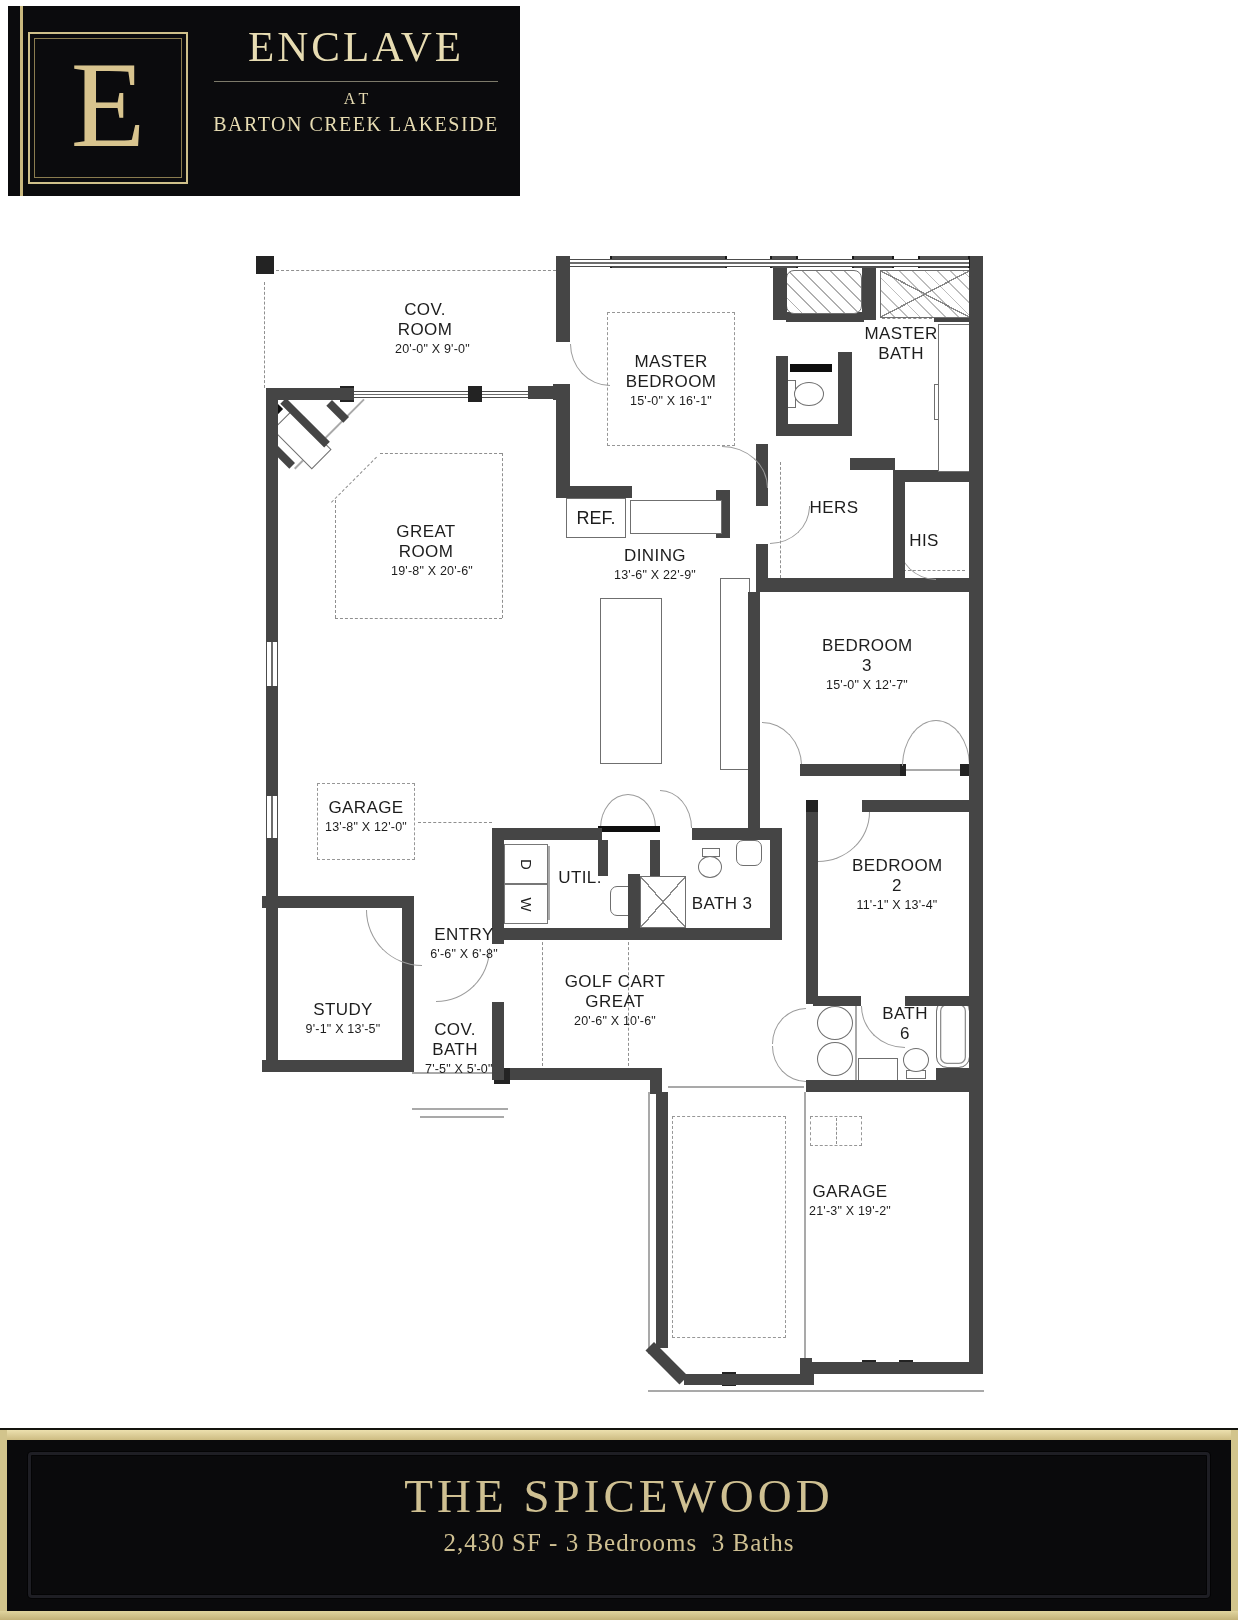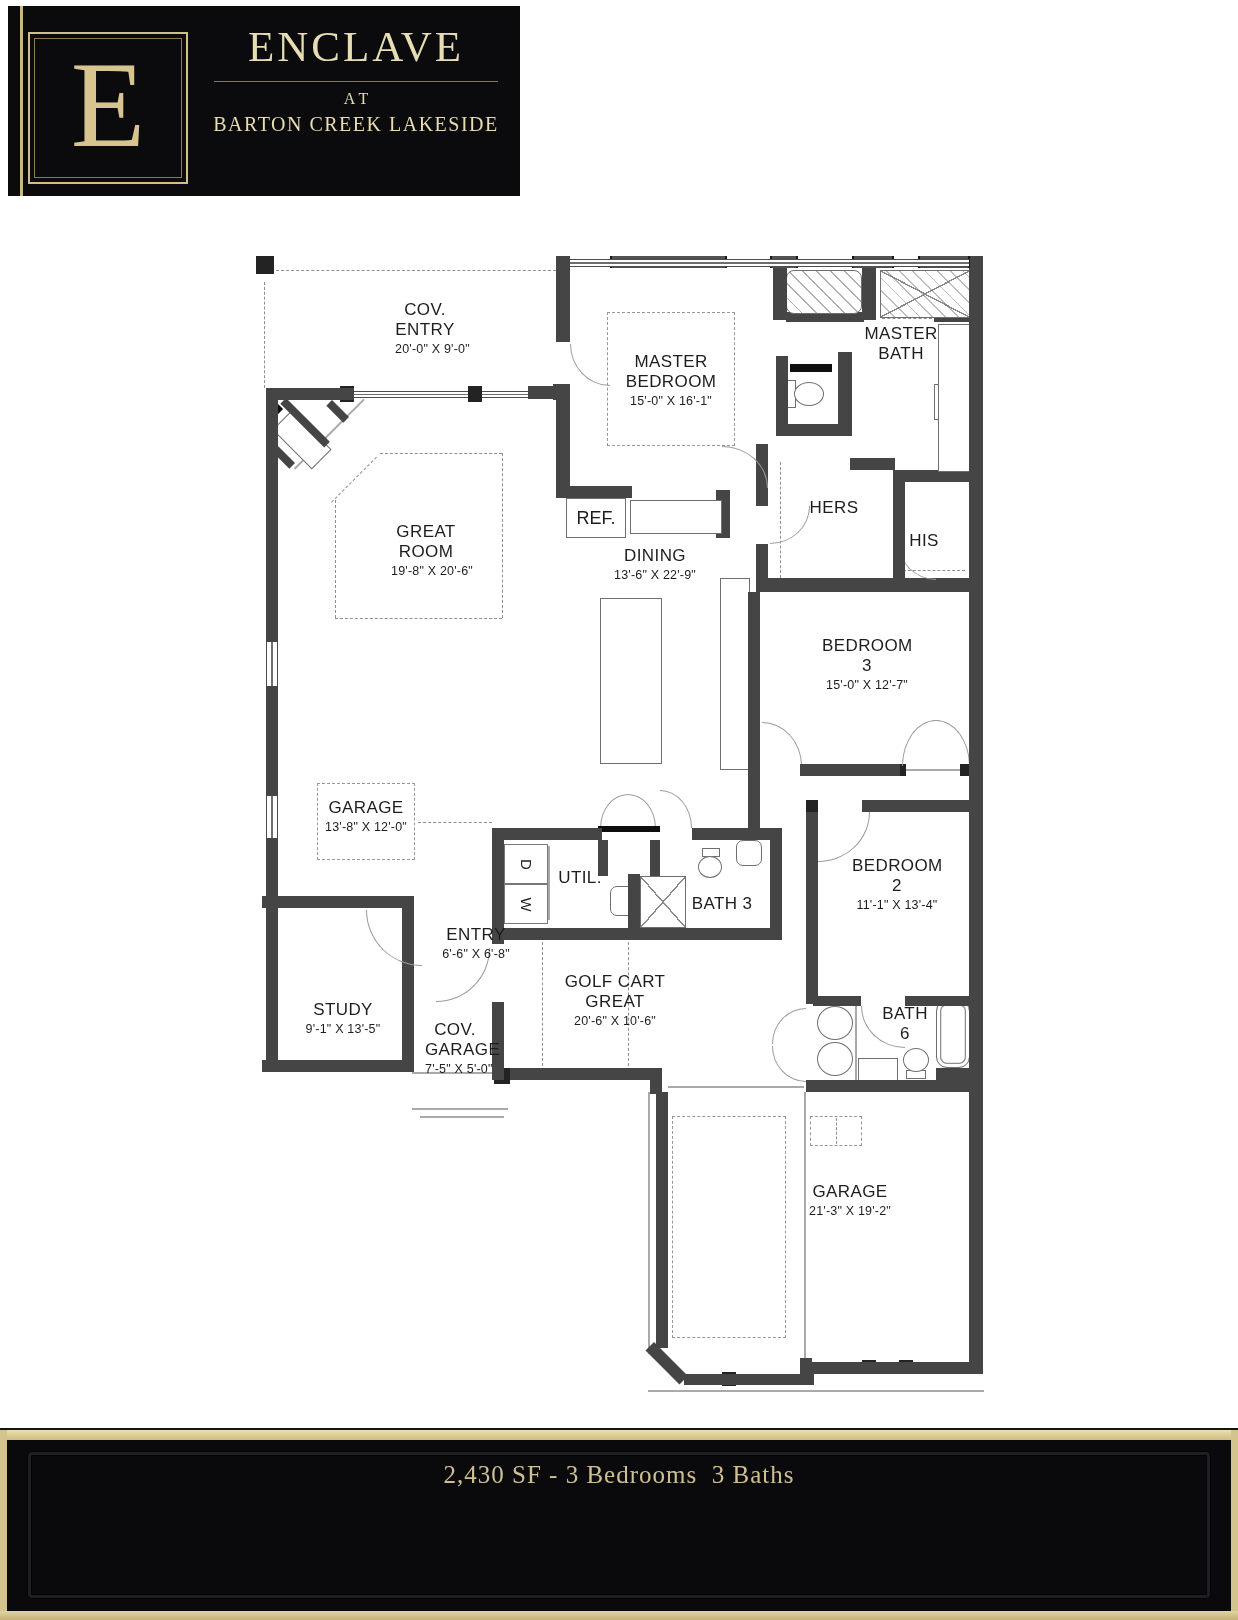--- a/index.html
+++ b/index.html
@@ -270,21 +270,21 @@
       <div class="g p" style="left: 468px; top: 386px; width: 14px; height: 16px;"></div>
       <div class="g wh" style="left: 354px; top: 391px; width: 114px; height: 7px;"></div>
       <div class="g p" style="left: 340px; top: 386px; width: 14px; height: 16px;"></div>
       <div class="g w" style="left: 266px; top: 388px; width: 88px; height: 12px;"></div>
       <div class="g dv" style="left: 264px; top: 282px; width: 0px; height: 106px;"></div>
       <div class="g dh" style="left: 276px; top: 270px; width: 280px; height: 0px;"></div>
       <div class="g wht" style="left: 261px; top: 261px; width: 8px; height: 8px;"></div>
       <div class="g p" style="left: 256px; top: 256px; width: 18px; height: 18px;"></div>
 
     <div class="lbl" style="left:425px;top:300px;width:60px">
-      <div class="rname">COV. ENTRY</div>
+      <div class="rname">COV. ROOM</div>
       <div class="rdims">20'-0" X 9'-0"</div>
     </div>
     <div class="lbl" style="left:671px;top:352px;width:120px">
       <div class="rname">MASTER BEDROOM</div>
       <div class="rdims">15'-0" X 16'-1"</div>
     </div>
     <div class="lbl" style="left:901px;top:324px;width:80px">
       <div class="rname">MASTER BATH</div>
     </div>
     <div class="lbl nowrap" style="left:834px;top:498px">
@@ -315,30 +315,30 @@
     <div class="lbl nowrap" style="left:722px;top:894px">
       <div class="rname">BATH 3</div>
     </div>
     <div class="lbl" style="left:897px;top:856px;width:90px">
       <div class="rname">BEDROOM 2</div>
       <div class="rdims">11'-1" X 13'-4"</div>
     </div>
     <div class="lbl" style="left:905px;top:1004px;width:50px">
       <div class="rname">BATH 6</div>
     </div>
-    <div class="lbl nowrap" style="left:476px;top:925px">
+    <div class="lbl nowrap" style="left:464px;top:925px">
       <div class="rname">ENTRY</div>
       <div class="rdims">6'-6" X 6'-8"</div>
     </div>
     <div class="lbl nowrap" style="left:343px;top:1000px">
       <div class="rname">STUDY</div>
       <div class="rdims">9'-1" X 13'-5"</div>
     </div>
     <div class="lbl" style="left:455px;top:1020px;width:60px">
-      <div class="rname">COV. GARAGE</div>
+      <div class="rname">COV. BATH</div>
       <div class="rdims">7'-5" X 5'-0"</div>
     </div>
     <div class="lbl" style="left:615px;top:972px;width:120px">
       <div class="rname">GOLF CART GREAT</div>
       <div class="rdims">20'-6" X 10'-6"</div>
     </div>
     <div class="lbl nowrap" style="left:850px;top:1182px">
       <div class="rname">GARAGE</div>
       <div class="rdims">21'-3" X 19'-2"</div>
     </div>
@@ -350,17 +350,18 @@
     <div class="wdbox" style="left:504px;top:884px">
       <span>W</span>
     </div>
   </div>
 
   <div class="banner">
     <div class="gold-top"></div>
     <div class="gold-left"></div>
     <div class="gold-right"></div>
     <div class="banner-frame">
+      <div class="banner-title">THE SPICEWOOD</div>
       <div class="banner-sub">2,430 SF - 3 Bedrooms&nbsp; 3 Baths</div>
     </div>
     <div class="gold-bottom"></div>
   </div>
 </div>
 
 </body></html>

